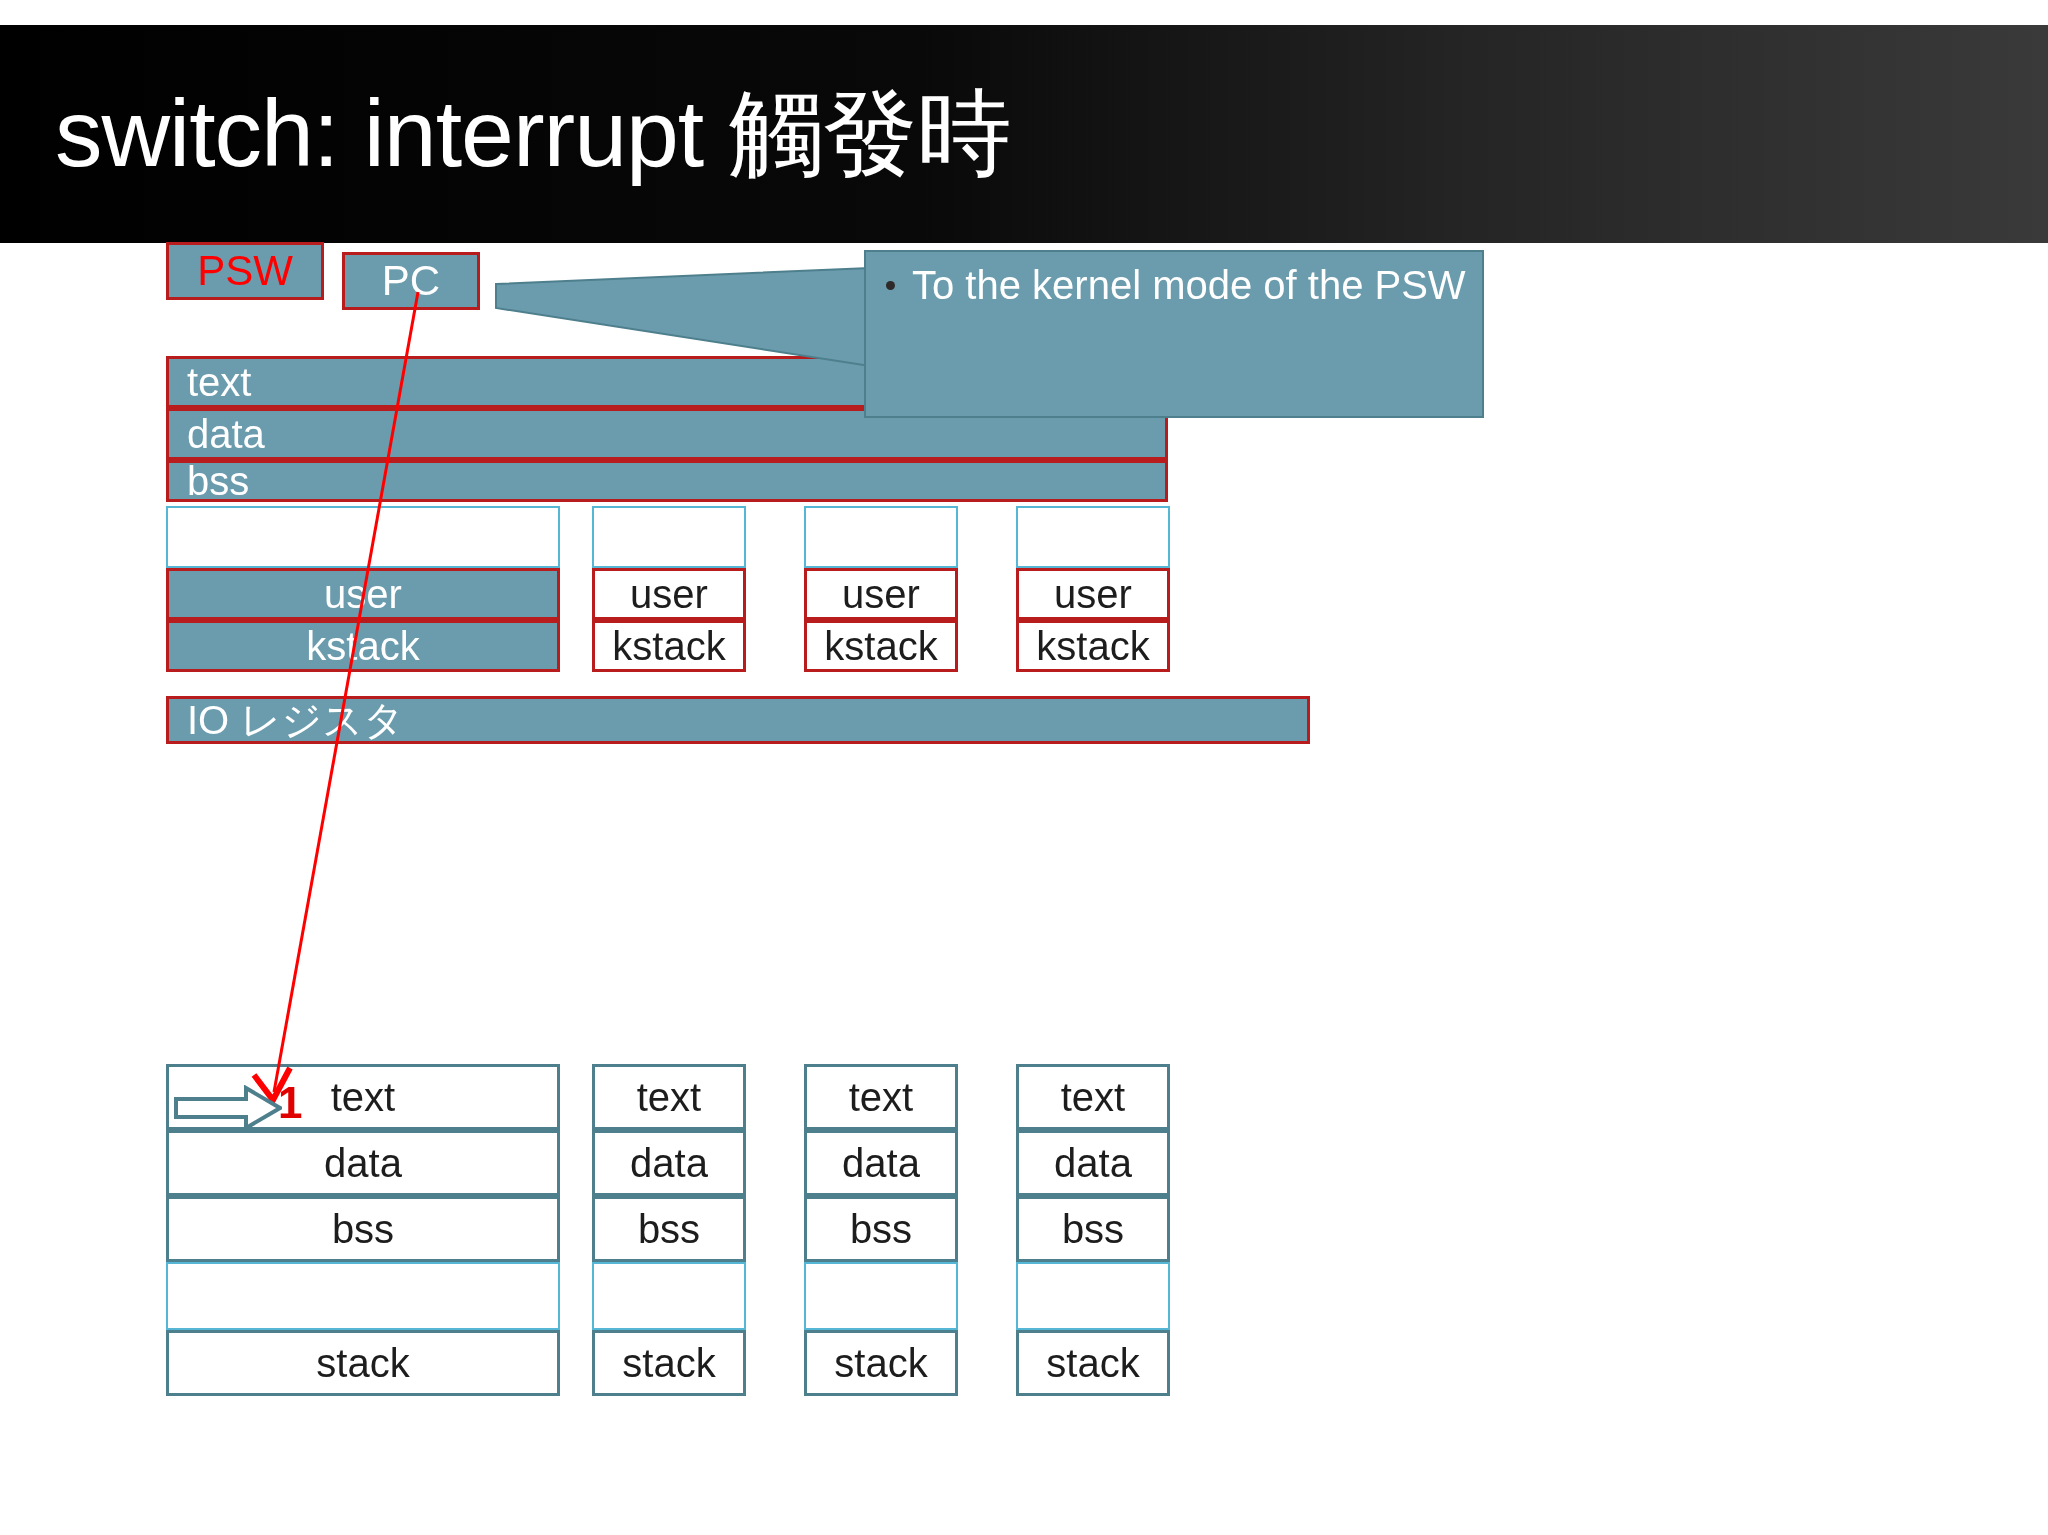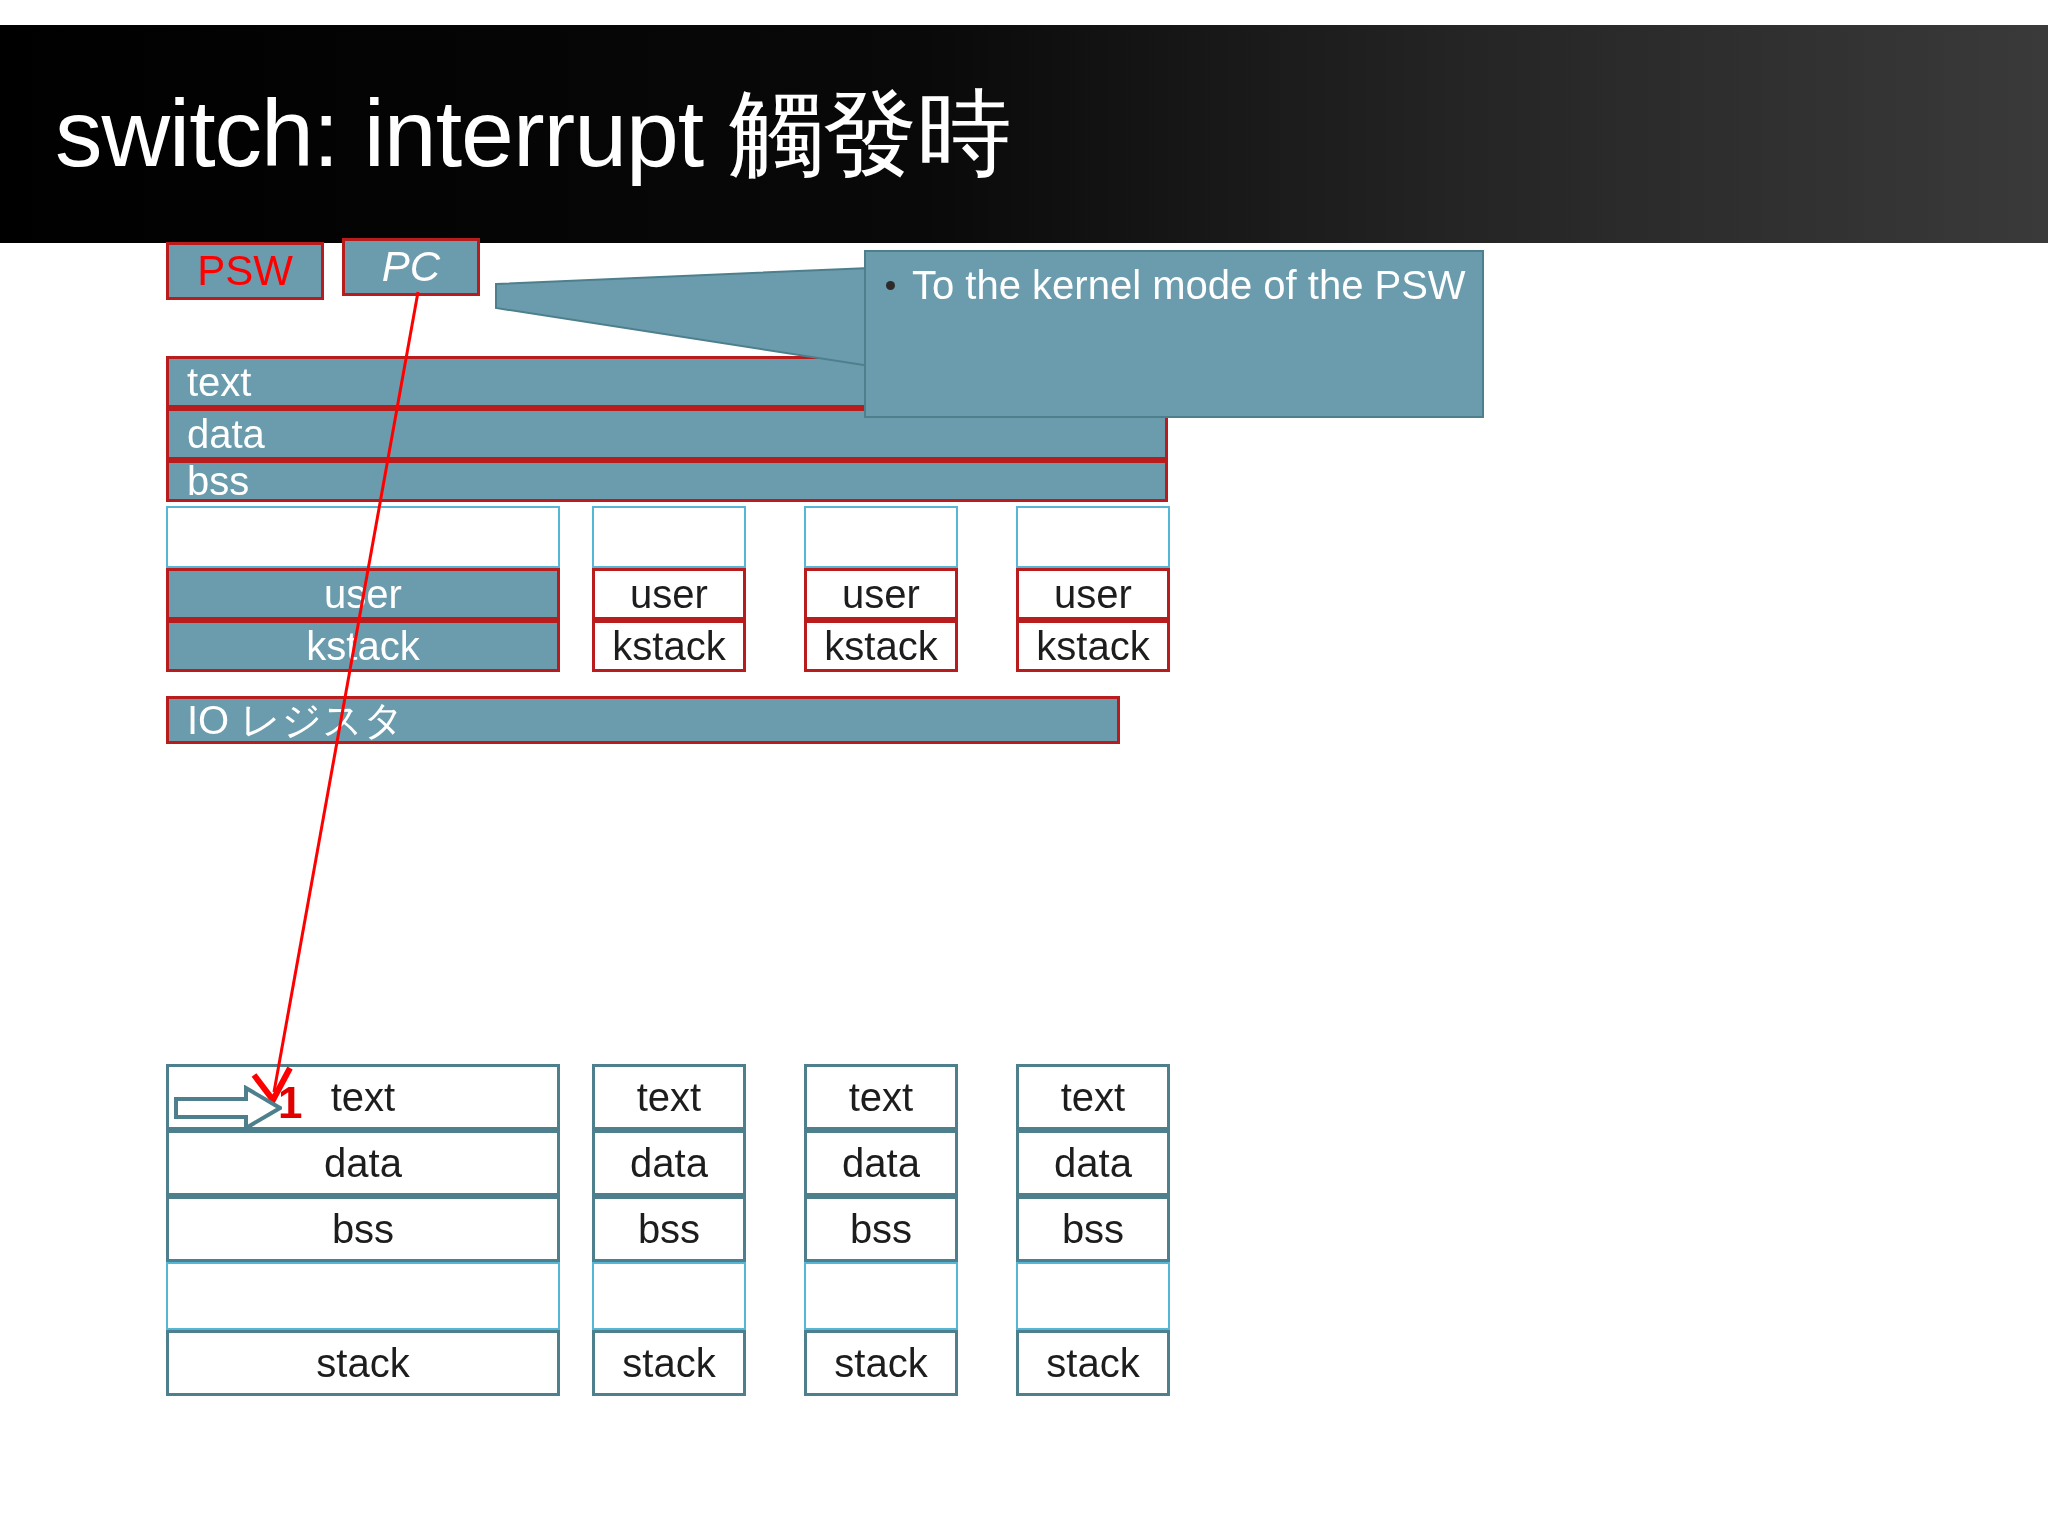--- a/index.html
+++ b/index.html
@@ -48,32 +48,32 @@
   .box.fill {
     background: #6b9cad;
     color: #ffffff;
   }
   .box.center { justify-content: center; }
   .box.lead   { justify-content: flex-start; padding-left: 18px; }
   .box.lightborder { border-color: #55b6d6; border-width: 2px; }
 
   
   #psw-box  { left: 166px; top: 242px; width: 158px; height: 58px; }
-  #pc-box   { left: 342px; top: 238px; width: 138px; height: 58px; font-style: italic; }
+  #pc-box   { left: 342px; top: 252px; width: 138px; height: 58px; }
   #psw-label { color: #ff0000; font-size: 42px; width: 100%; text-align: center; }
   #pc-label  { color: #ffffff; font-size: 42px; width: 100%; text-align: center; }
 
   
   #k-text { left: 166px; top: 356px;  width: 1002px; height: 52px; }
   #k-data { left: 166px; top: 408px;  width: 1002px; height: 52px; }
   #k-bss  { left: 166px; top: 460px;  width: 1002px; height: 42px; }
   .kbar   { font-size: 40px; }
 
   
-  #io-bar { left: 166px; top: 696px; width: 954px; height: 48px; }
+  #io-bar { left: 166px; top: 696px; width: 1144px; height: 48px; }
 
   
   .proc-row { position: absolute; box-sizing: border-box; border: 3px solid #4e7f8d;
               background: #ffffff; display:flex; align-items:center; justify-content:center;
               font-size: 40px; color:#1d1d1d; }
   .proc-gap { border: 2px solid #55b6d6; }
 
   
   #callout {
     position: absolute;

